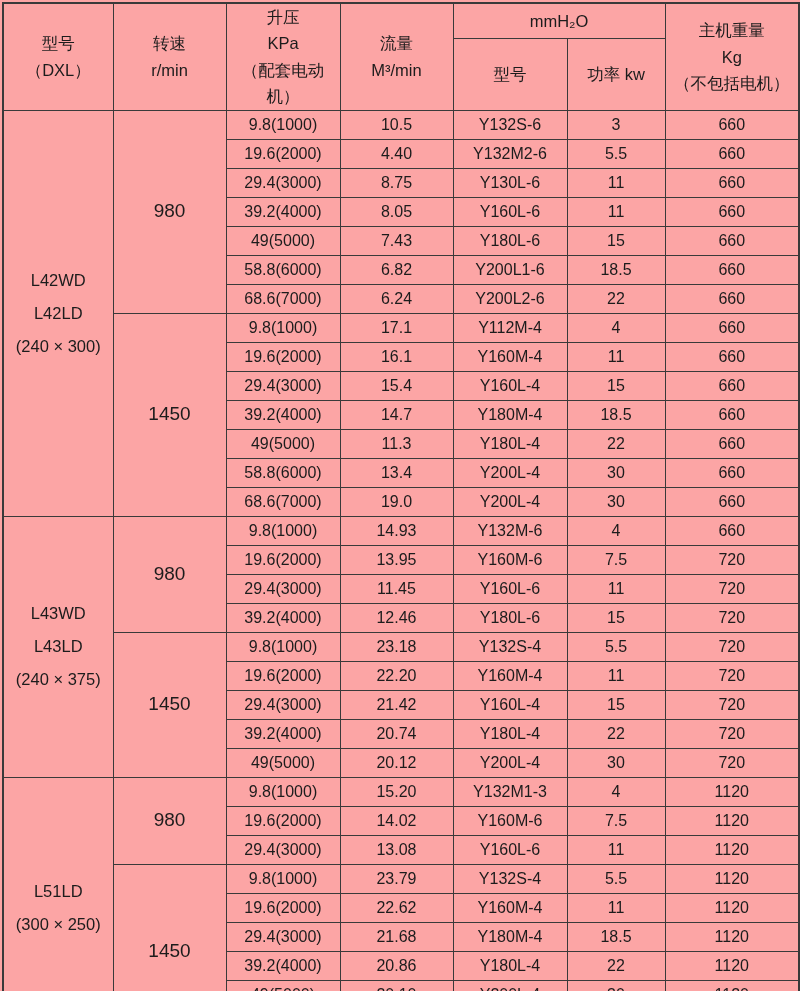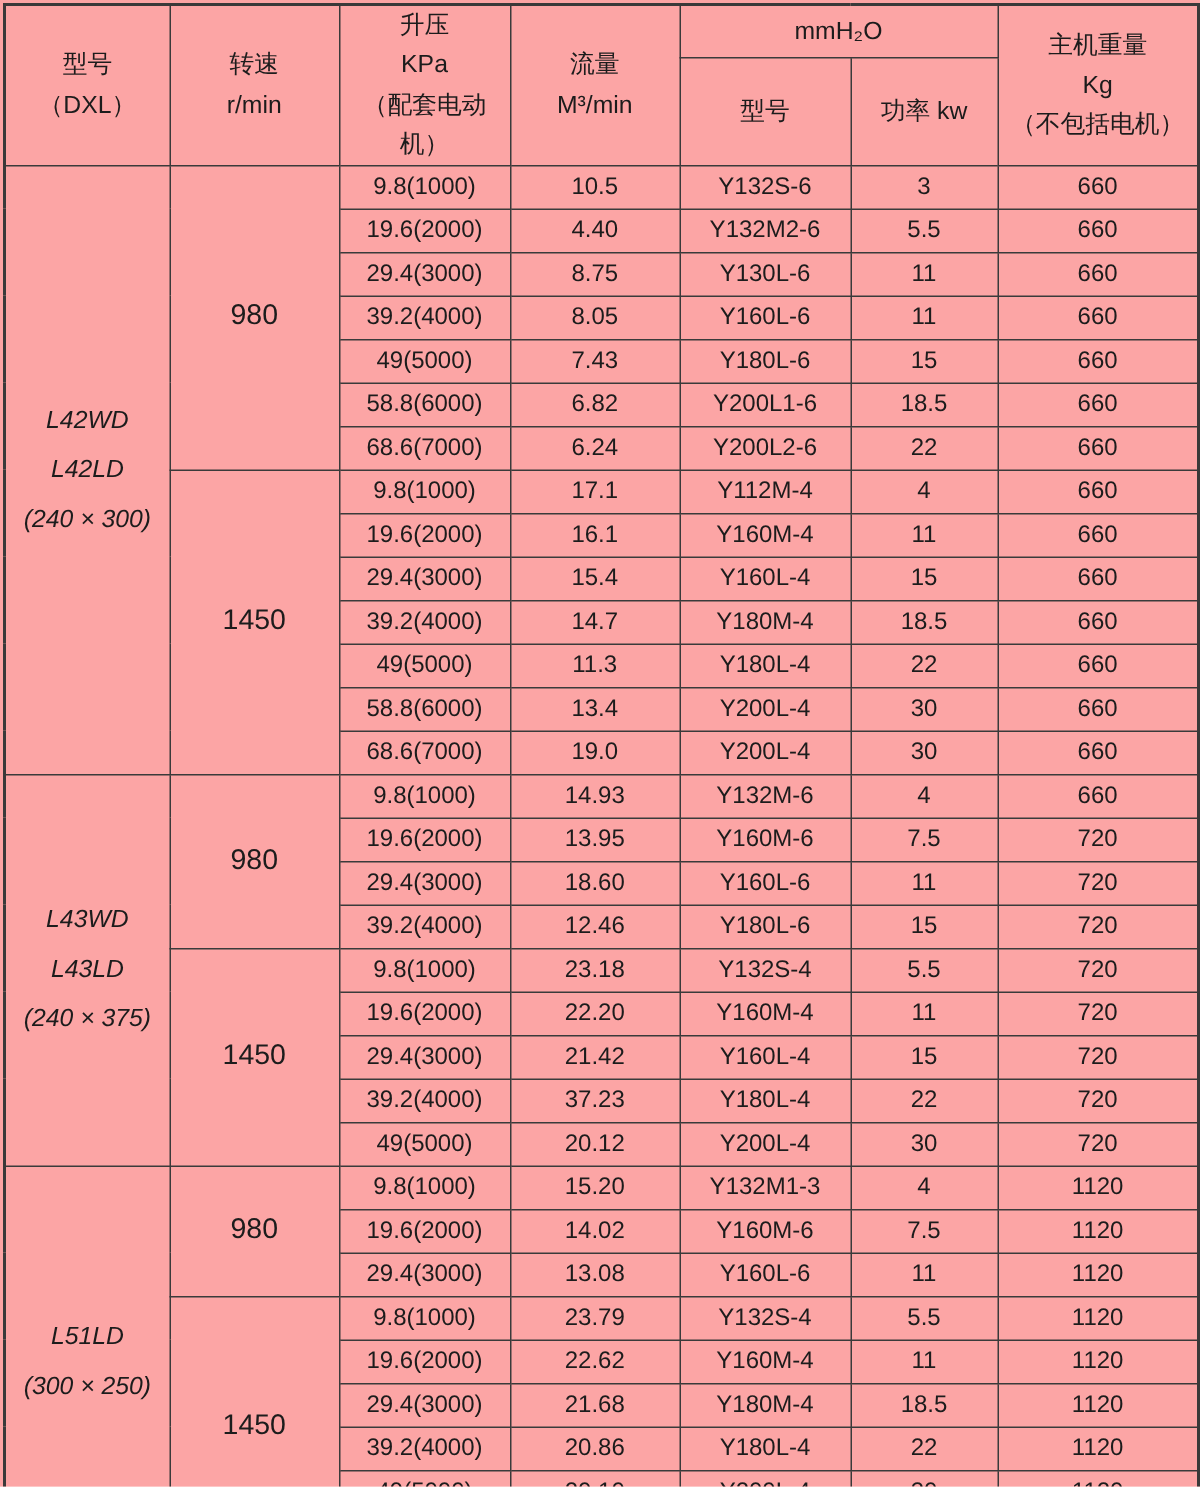--- a/index.html
+++ b/index.html
@@ -40,21 +40,20 @@
   thead tr.group-row { height: 28px; }
   thead tr.sub-row   { height: 57px; }
   tbody td {
     font-size: 16px;
     height: 28px;
     line-height: 1.1;
   }
   td.model-cell {
     font-size: 16.5px;
     line-height: 2.0;
-    font-style: italic;
   }
   td.speed-cell {
     font-size: 19px;
   }
 </style>
 </head>
 <body>
 
 <div class="page">
   <table class="spec">
@@ -205,21 +204,21 @@
         </tr>
         <tr>
           <td>19.6(2000)</td>
           <td>13.95</td>
           <td>Y160M-6</td>
           <td>7.5</td>
           <td>720</td>
         </tr>
         <tr>
           <td>29.4(3000)</td>
-          <td>18.60</td>
+          <td>11.45</td>
           <td>Y160L-6</td>
           <td>11</td>
           <td>720</td>
         </tr>
         <tr>
           <td>39.2(4000)</td>
           <td>12.46</td>
           <td>Y180L-6</td>
           <td>15</td>
           <td>720</td>
@@ -241,21 +240,21 @@
         </tr>
         <tr>
           <td>29.4(3000)</td>
           <td>21.42</td>
           <td>Y160L-4</td>
           <td>15</td>
           <td>720</td>
         </tr>
         <tr>
           <td>39.2(4000)</td>
-          <td>37.23</td>
+          <td>20.74</td>
           <td>Y180L-4</td>
           <td>22</td>
           <td>720</td>
         </tr>
         <tr>
           <td>49(5000)</td>
           <td>20.12</td>
           <td>Y200L-4</td>
           <td>30</td>
           <td>720</td>

